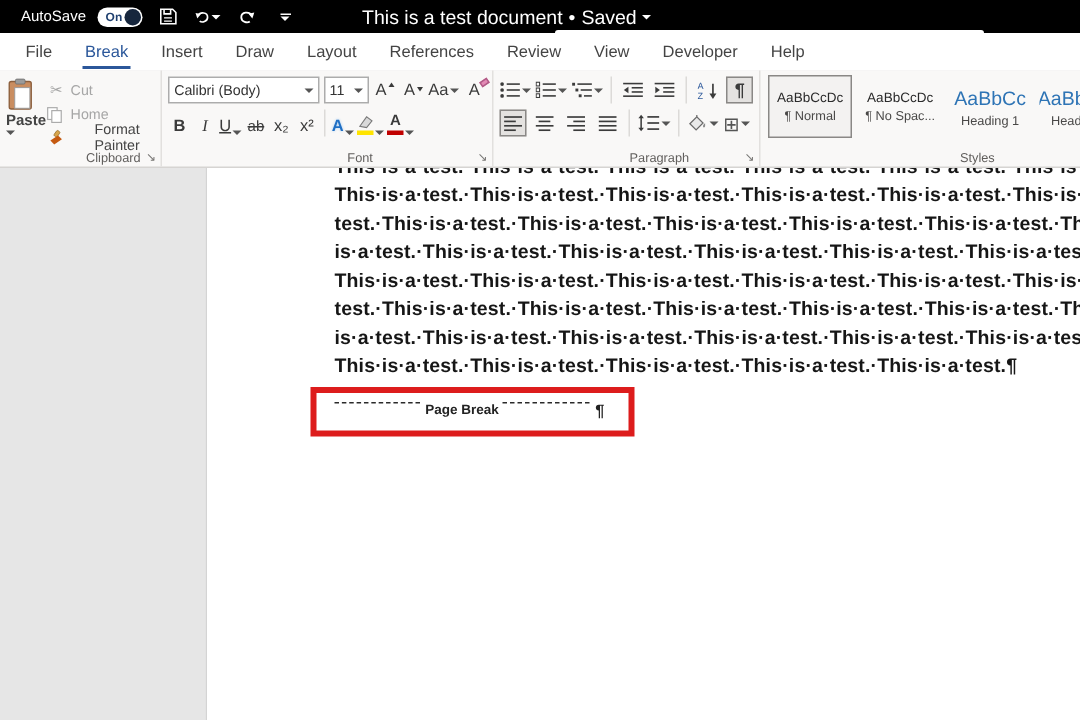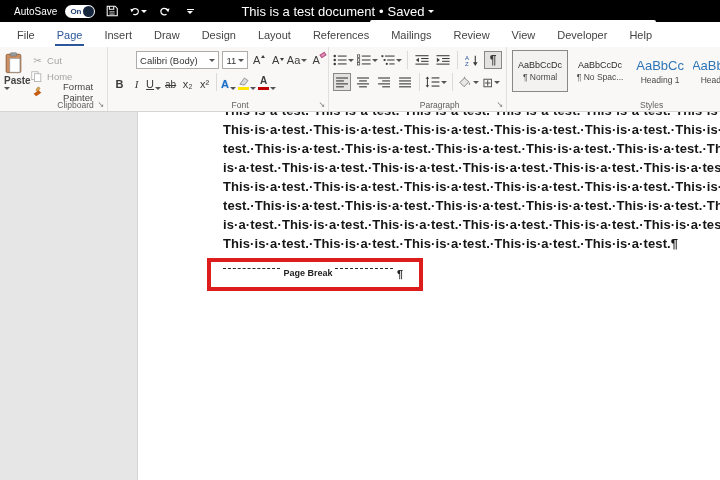--- a/index.html
+++ b/index.html
@@ -54,21 +54,21 @@
   .small-cmd { display:flex; align-items:center; gap:3px; font-size:9.5px; color:#a6a6a6; height:14px; }
   .small-cmd.enabled { color:#444;gap:20px; }
   .small-cmd .ico { width:13px; text-align:center; font-size:10px; }
 
   
   .g-font { width:221px; }
   .g-font .rgroup-body { flex-direction:column; gap:4px; padding-top:4px; }
   .font-row1 { display:flex; align-items:center; gap:3px; }
   .combo { background:#fff; border:1px solid #acacac; height:18px; display:flex; align-items:center;
     font-size:9.5px; color:#333; padding:0 3px; justify-content:space-between; }
-  .combo.name { width:110px;margin-left:24px; }
+  .combo.name { width:110px; }
   .combo.size { width:32px; }
   .ibtn { height:18px; min-width:16px; display:flex; align-items:center; justify-content:center;
     gap:1px; font-size:11px; color:#3b3b3b; position:relative; }
   .font-row2 { display:flex; align-items:center; gap:2px; }
   .fbtn { height:17px; min-width:15px; display:flex; align-items:flex-end; justify-content:center;
     gap:1px; font-size:11px; color:#3b3b3b; padding-bottom:1px; }
   .fbtn .b { font-weight:bold; }
   .fbtn .i { font-style:italic; font-family:"Liberation Serif", serif; }
   .fbtn .u { text-decoration:underline; }
   .fbtn .strike { text-decoration:line-through; font-size:10px; }
@@ -164,27 +164,25 @@
     <svg width="11" height="11" viewBox="0 0 16 16" style="position:absolute;left:10px;">
       <circle cx="6.5" cy="6.5" r="4.5" fill="none" stroke="#e8eef7" stroke-width="1.4"></circle>
       <line x1="10" y1="10" x2="14" y2="14" stroke="#e8eef7" stroke-width="1.4"></line>
     </svg>
     <span>Search (Alt+Q)</span>
   </div>
 </div>
 
 <div class="tabrow">
   <span class="tab">File</span>
-  <span class="tab active">Page</span>
+  <span class="tab active">Break</span>
   <span class="tab">Insert</span>
   <span class="tab">Draw</span>
-  <span class="tab">Design</span>
   <span class="tab">Layout</span>
   <span class="tab">References</span>
-  <span class="tab">Mailings</span>
   <span class="tab">Review</span>
   <span class="tab">View</span>
   <span class="tab">Developer</span>
   <span class="tab">Help</span>
 </div>
 
 <div class="ribbon">
 
   <div class="rgroup g-clipboard">
     <div class="rgroup-body">

